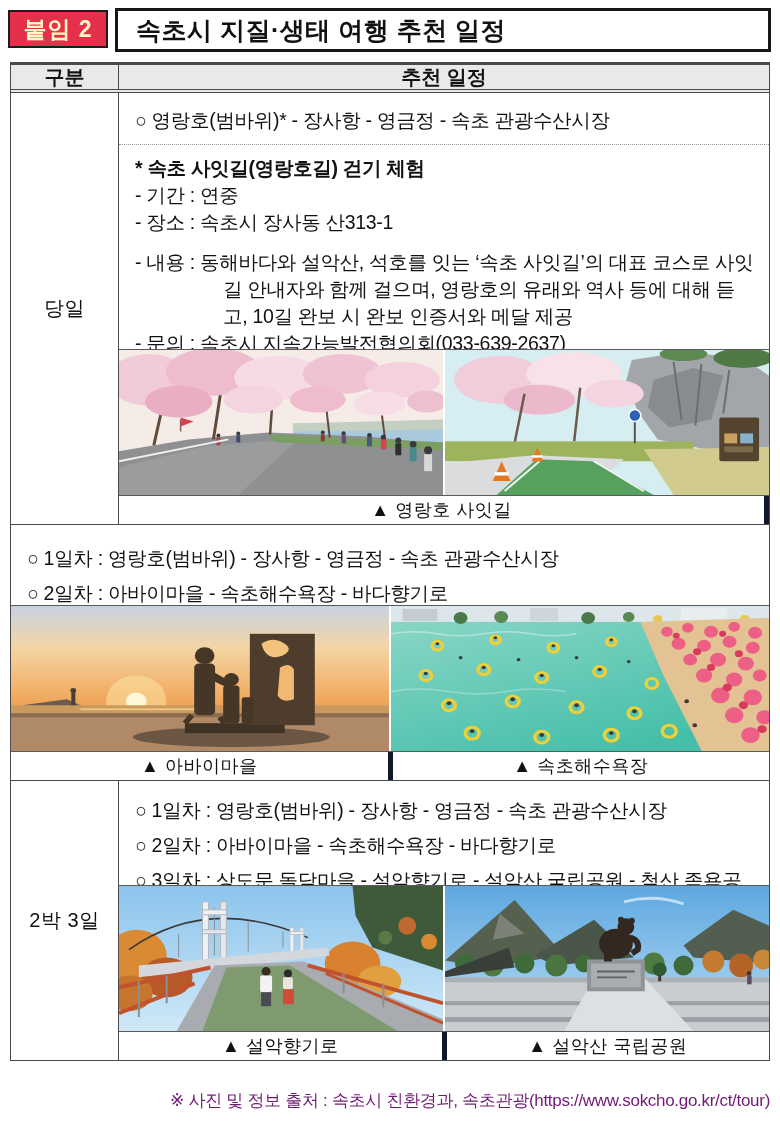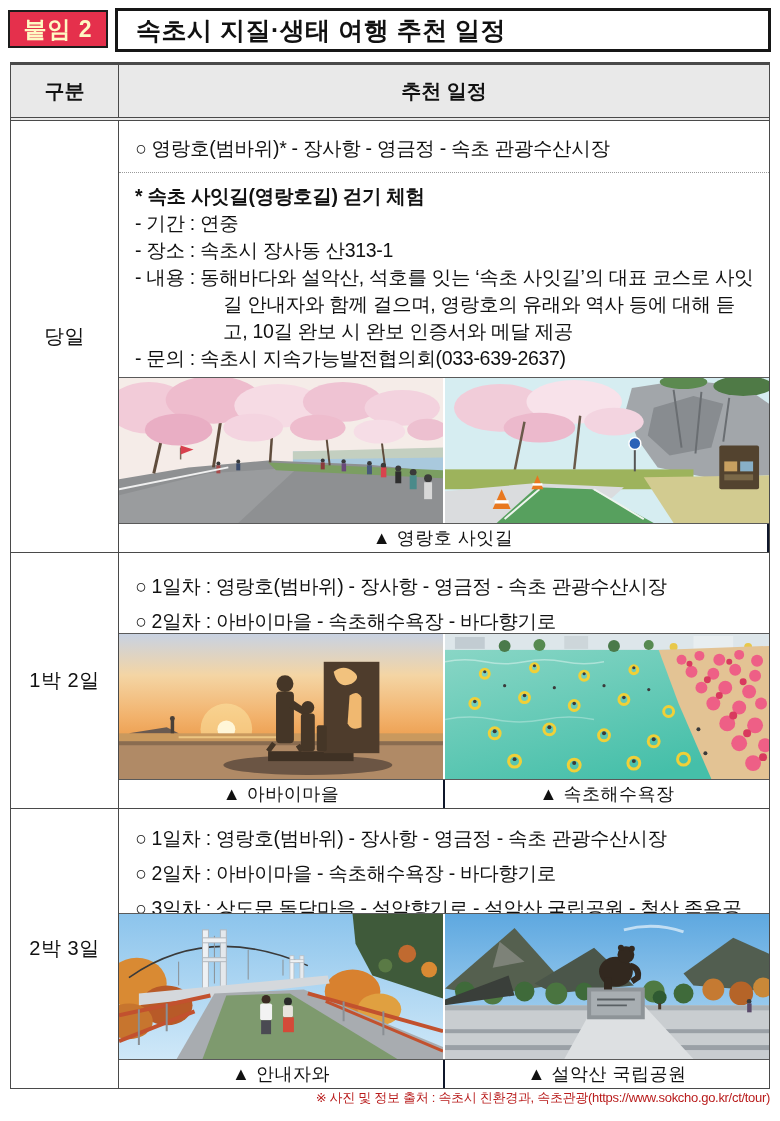--- a/index.html
+++ b/index.html
@@ -10,53 +10,53 @@
   .badge { position:absolute; left:8px; top:10px; width:100px; height:38px;
     background:#e5304c; border:2px solid #1c1c1c; color:#fef9c3; font-weight:bold;
     font-size:23px; display:flex; align-items:center; justify-content:center; letter-spacing:1px; }
   .title-box { position:absolute; left:115px; top:8px; width:656px; height:44px;
     border:3px solid #161616; background:#fff; display:flex; align-items:center;
     padding-left:18px; font-size:25px; font-weight:bold; letter-spacing:0.5px; }
 
   
   .doc-table { position:absolute; left:10px; top:62px; width:760px;
     border:1.6px solid #4a4a4a; border-top:3px solid #4a4a4a; background:#fff; }
-  .thead { display:flex; height:56px; background:#e9e9e9; border-bottom:4px double #4a4a4a; }
+  .thead { display:flex; height:28px; background:#e9e9e9; border-bottom:4px double #4a4a4a; }
   .th-cat { width:108px; border-right:1.6px solid #4a4a4a; display:flex;
     align-items:center; justify-content:center; font-weight:bold; font-size:20px; }
   .th-sched { flex:1; display:flex; align-items:center; justify-content:center;
     font-weight:bold; font-size:20px; }
 
   .trow { display:flex; border-bottom:1.6px solid #4a4a4a; }
   .trow:last-child { border-bottom:none; }
   .td-label { width:108px; border-right:1.6px solid #4a4a4a; display:flex;
     align-items:center; justify-content:center; font-size:20px; letter-spacing:0.5px; }
   .td-content { flex:1; display:flex; flex-direction:column; min-width:0; }
 
   .cell-text { padding:14px 14px 0 16px; font-size:19.5px; line-height:27px; letter-spacing:-0.3px; }
   .cell-text.r1 { height:256px; }
   .cell-text.r2 { height:80px; padding-top:20px; }
   .cell-text.r3 { height:104px; padding-top:16px; }
   .course { margin-bottom:10px; }
   .dotted-sep { border-bottom:1.5px dotted #9a9a9a; margin:0 -14px 10px -16px; }
   .prog-title { font-weight:bold; }
-  .hang { padding-left:88px; text-indent:-88px; }
+  .hang { padding-left:88px; text-indent:-88px;margin-top:13px; }
   .day-line { margin-bottom:8px; }
 
   .photo-strip { display:flex; height:146px; border-top:1px solid #5a5a5a; }
   .photo { flex:1; position:relative; overflow:hidden; }
   .photo:first-child { border-right:2px solid #fff; }
   .photo svg { position:absolute; inset:0; width:100%; height:100%; display:block; }
   .caption-row { display:flex; height:29px; border-top:1px solid #5a5a5a; }
   .caption { flex:1; display:flex; align-items:center; justify-content:center;
     font-size:18px; letter-spacing:0.5px; }
-  .caption:first-child { border-right:2px solid #0f172a; }
-
-  .footer-src { position:absolute; right:10px; top:1089px; font-size:13px;
-    letter-spacing:-0.3px; color:#b91c1c; }
+  .caption:first-child { border-right:5px solid #0f172a; }
+
+  .footer-src { position:absolute; right:10px; top:1089px; font-size:17px;
+    letter-spacing:-0.3px; color:#701a75; }
 </style>
 </head>
 <body>
 
 <div class="badge">붙임 2</div>
 <div class="title-box">속초시 지질·생태 여행 추천 일정</div>
 
 <div class="doc-table">
 
   <div class="thead">
@@ -158,21 +158,20 @@
           </svg>
         </div>
       </div>
       <div class="caption-row">
         <div class="caption">▲ 영랑호 사잇길</div>
       </div>
     </div>
   </div>
 
   <div class="trow">
-    <div class="td-label">1박 2일</div>
     <div class="td-content">
       <div class="cell-text r2">
         <div class="day-line">○ 1일차 : 영랑호(범바위) - 장사항 - 영금정 - 속초 관광수산시장</div>
         <div class="day-line">○ 2일차 : 아바이마을 - 속초해수욕장 - 바다향기로</div>
       </div>
       <div class="photo-strip">
         <div class="photo">
           <svg viewBox="0 0 326 146" preserveAspectRatio="none">
             <defs>
               <linearGradient id="sunset" x1="0" y1="0" x2="0" y2="1">
@@ -406,21 +405,21 @@
             <path d="M186,52 q10,2 8,12 l-6,4" stroke="#32281f" stroke-width="6" fill="none"></path>
             <rect x="160" y="64" width="8" height="12" fill="#32281f"></rect>
             <circle cx="216" cy="84" r="7" fill="#2f5a32"></circle>
               <rect x="214.5" y="90" width="3" height="6" fill="#4a3a2a"></rect>
             <circle cx="306" cy="88" r="2.4" fill="#3a3a3a"></circle>
               <rect x="304" y="90" width="4.5" height="9" fill="#5a4a6a"></rect>
           </svg>
         </div>
       </div>
       <div class="caption-row">
-        <div class="caption">▲ 안내자와</div>
+        <div class="caption">▲ 설악향기로</div>
         <div class="caption">▲ 설악산 국립공원</div>
       </div>
     </div>
   </div>
 
 </div>
 
 <div class="footer-src">※ 사진 및 정보 출처 : 속초시 친환경과, 속초관광(https://www.sokcho.go.kr/ct/tour)</div>
 
 </body></html>

